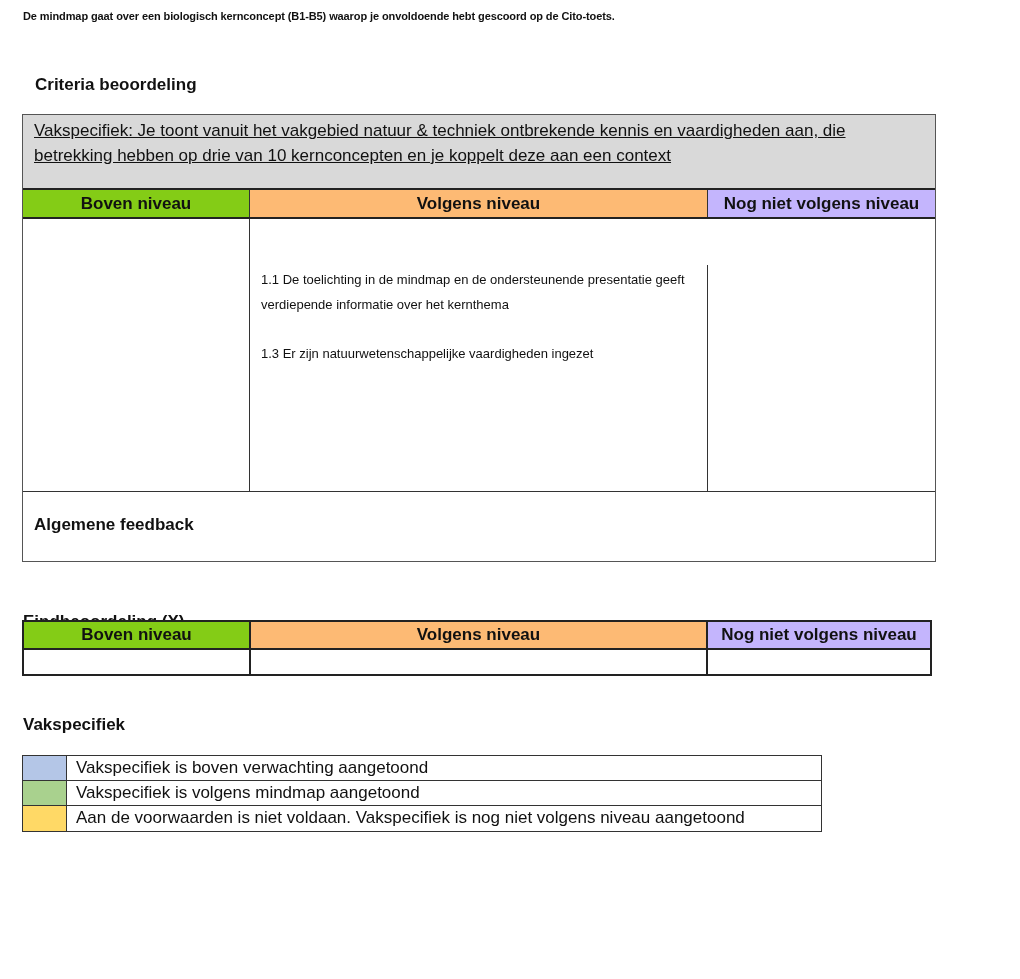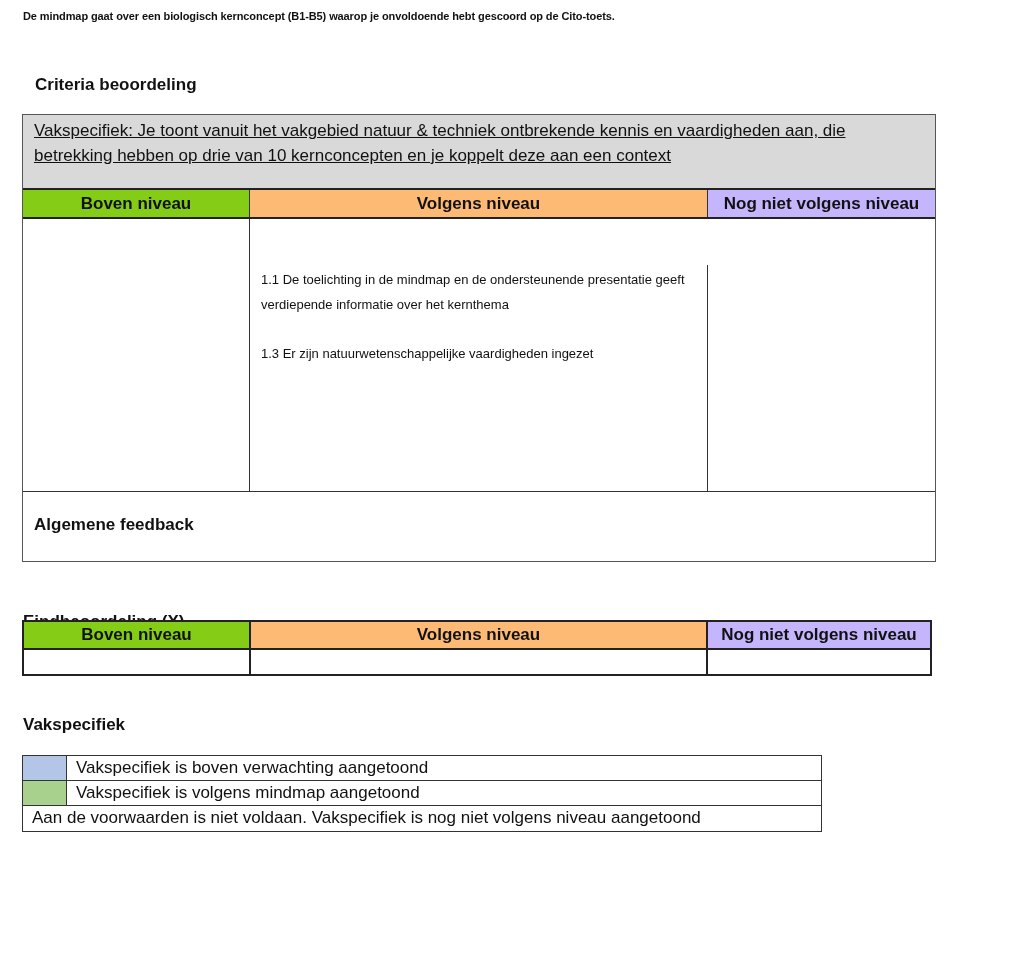--- a/index.html
+++ b/index.html
@@ -128,21 +128,21 @@
       width: 800px;
       border: 1.5px solid #333333;
       box-sizing: border-box;
     }
     .legend-row {
       display: flex;
       height: 25px;
       border-bottom: 1.5px solid #333333;
       box-sizing: border-box;
     }
-    .legend-row:last-child { border-bottom: none; flex-direction: column; }
+    .legend-row:last-child { border-bottom: none; }
     .swatch {
       width: 44px;
       border-right: 1.5px solid #333333;
       box-sizing: border-box;
     }
     .legend-text {
       flex: 1;
       padding-left: 9px;
       font-size: 17px;
       line-height: 24px;

